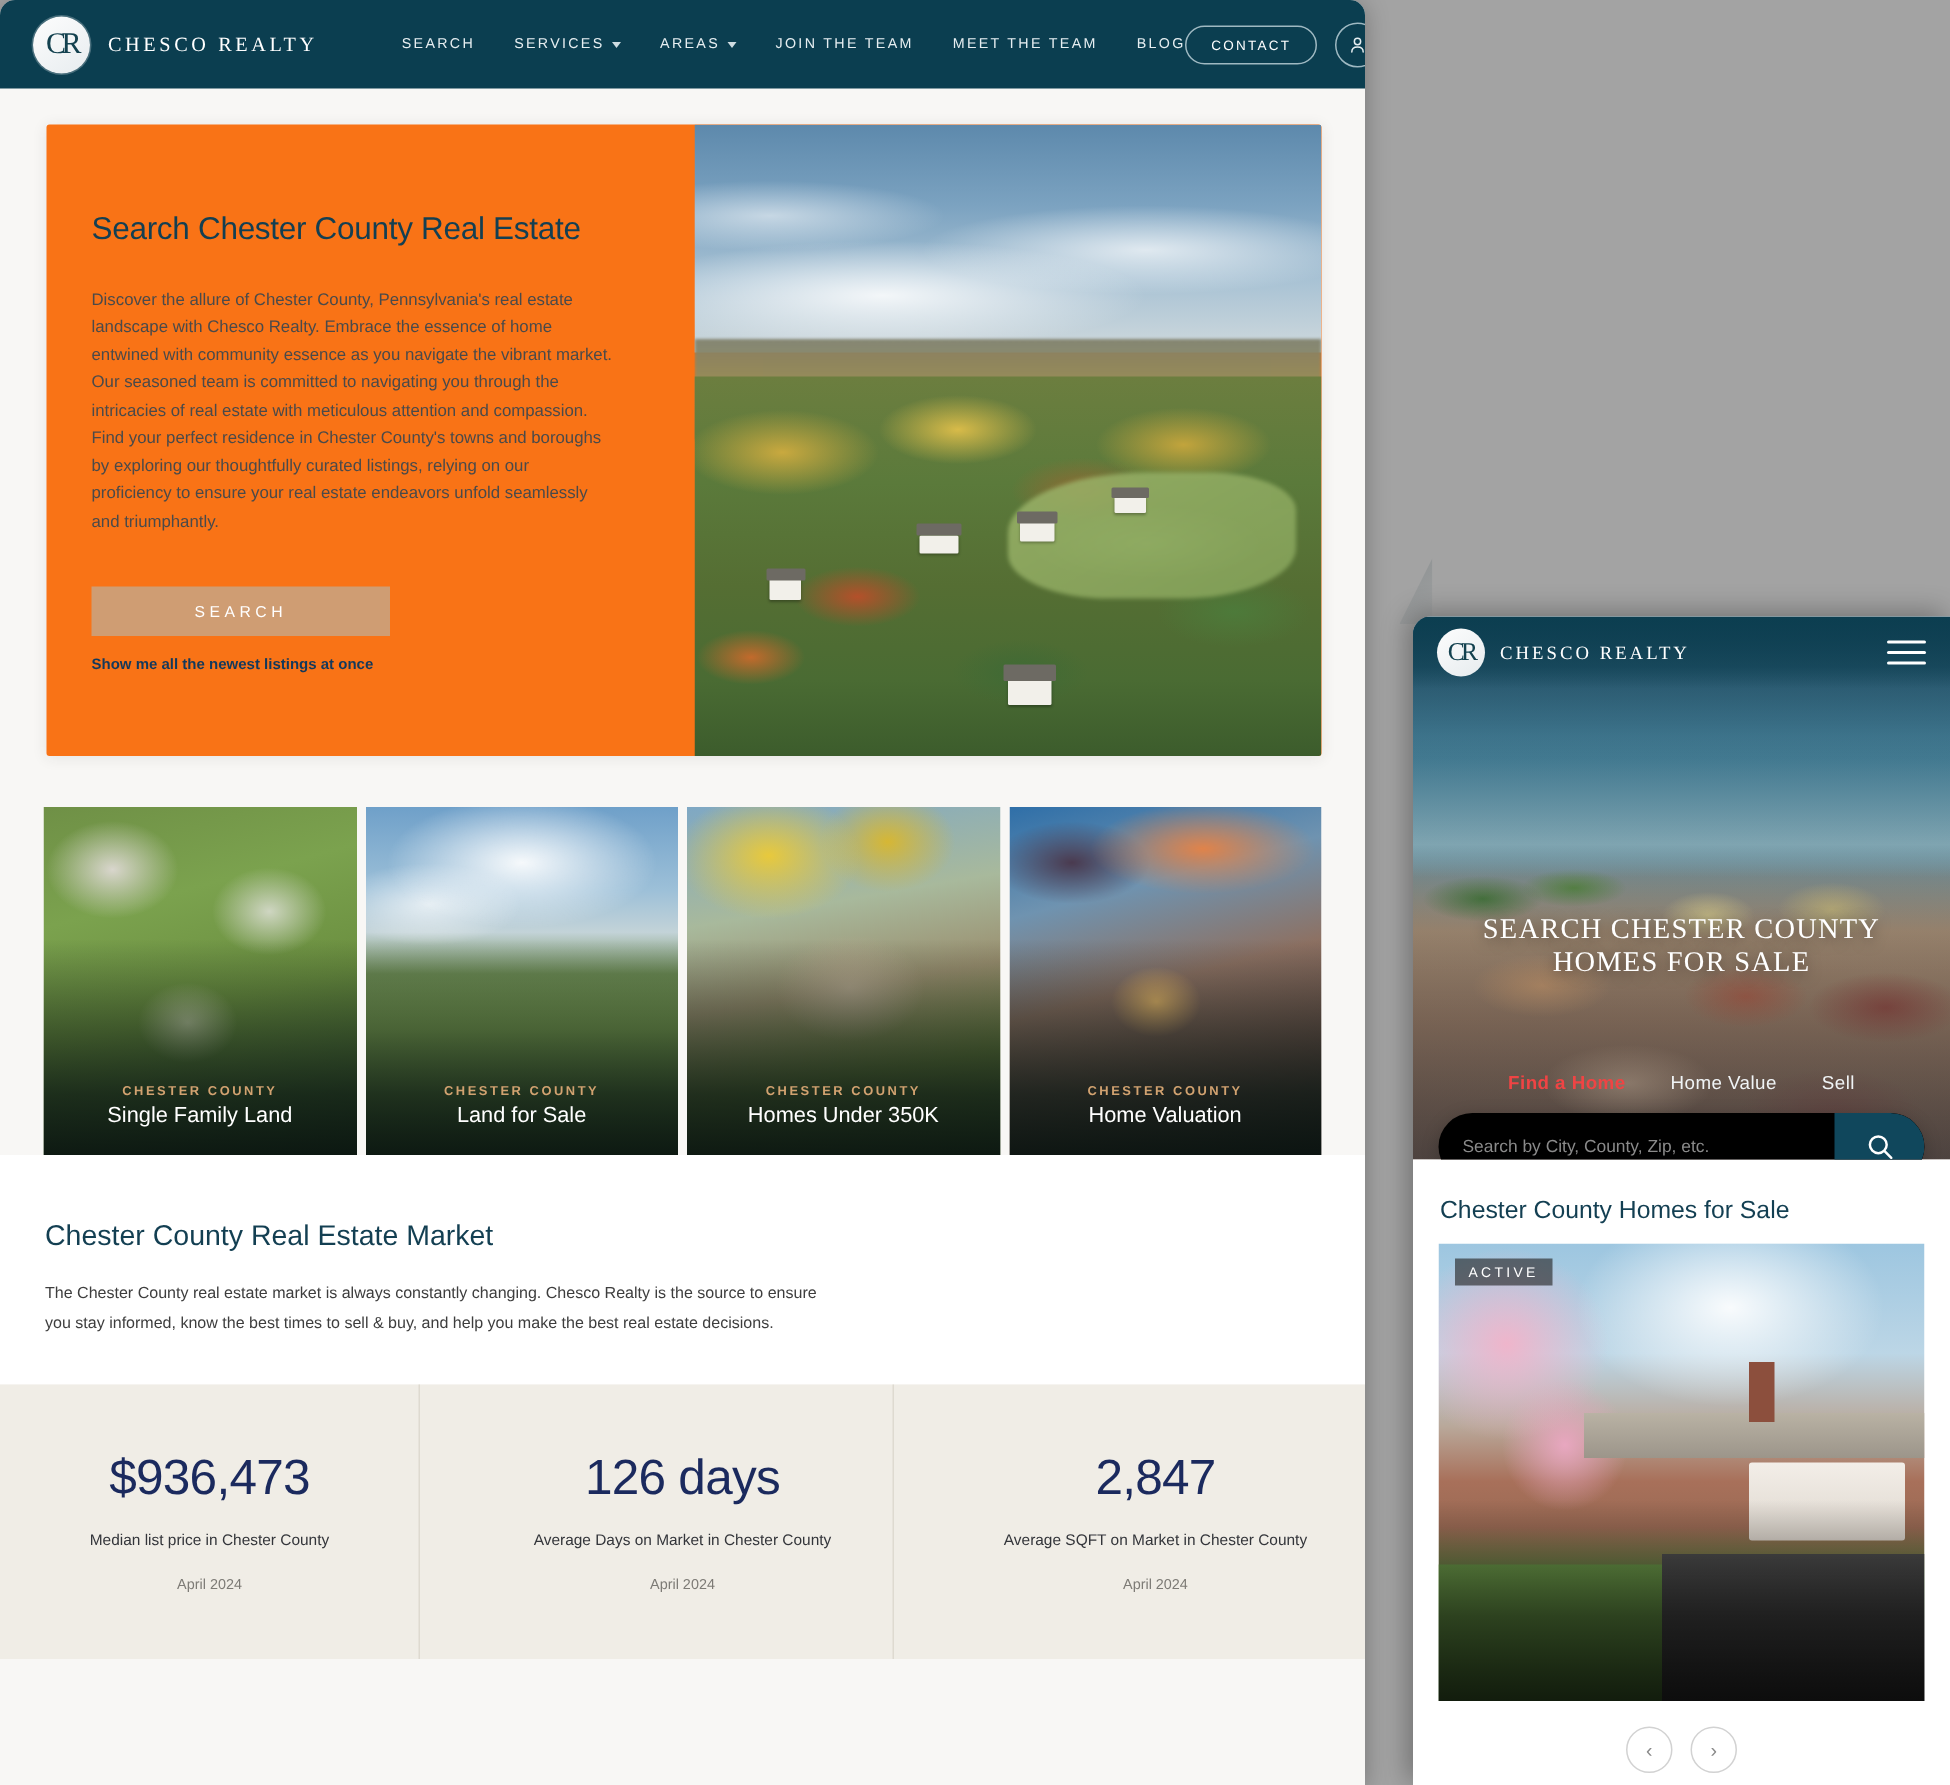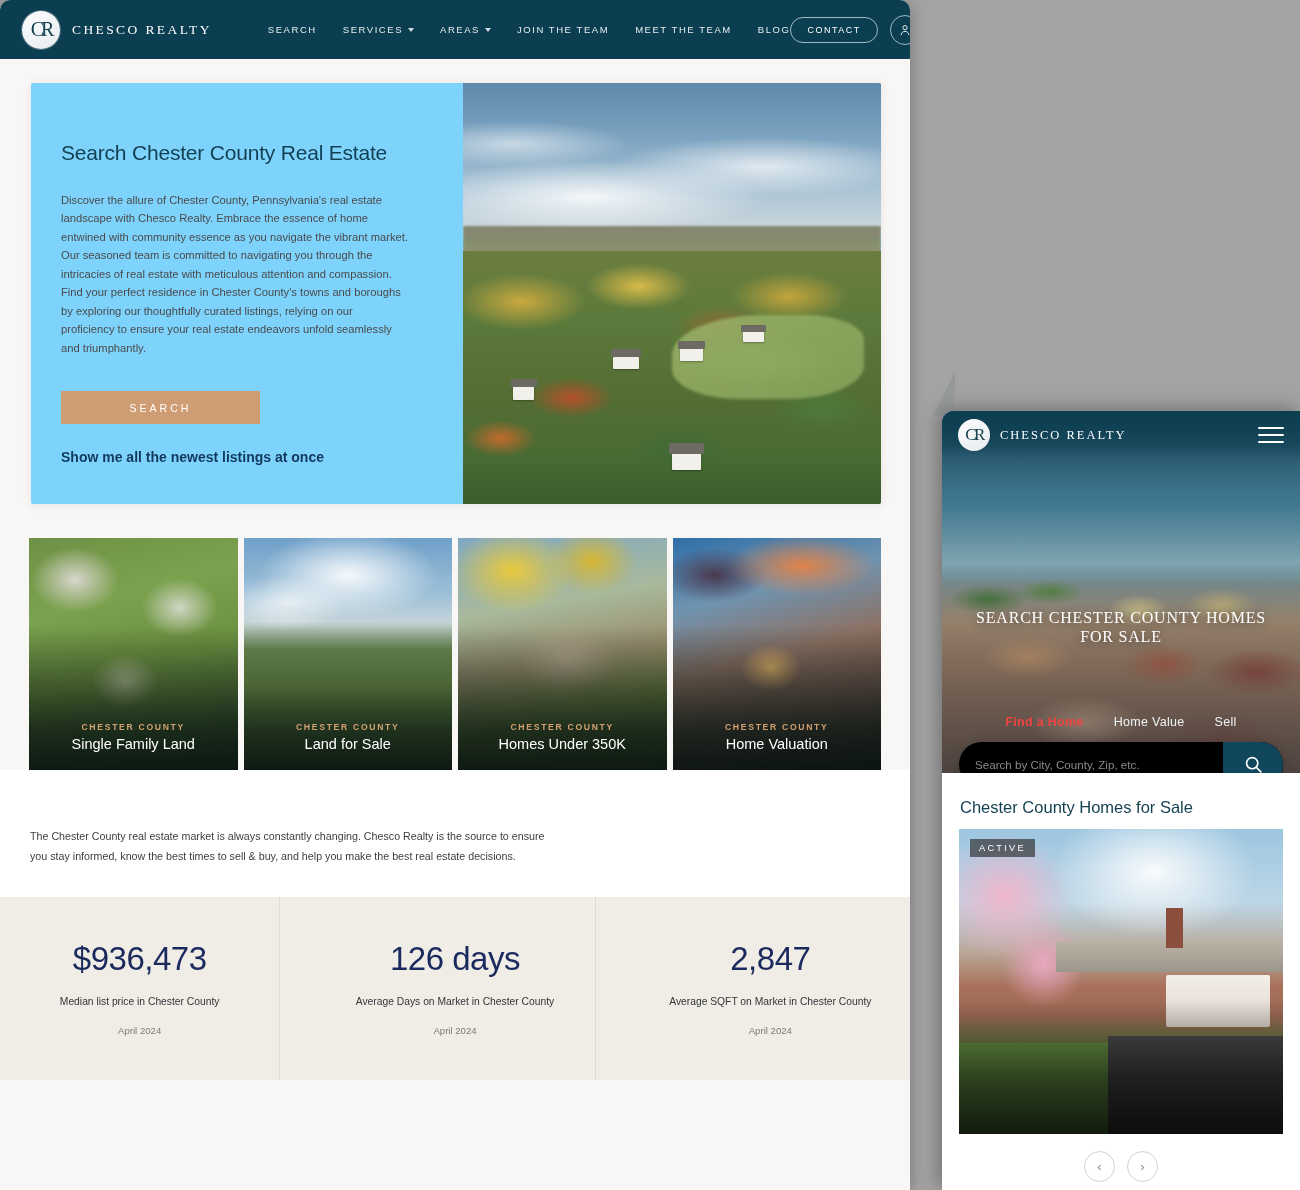--- a/index.html
+++ b/index.html
@@ -58,40 +58,40 @@
     text-transform:uppercase;cursor:pointer;white-space:nowrap;
   }
   .acct{
     width:28px;height:28px;border-radius:50%;border:1px solid #9fb9c2;
     display:flex;align-items:center;justify-content:center;cursor:pointer;
   }
 
   
   .hero-wrap{padding:24px 29px 0 31px;}
   .hero-card{
-    background:#7dd3fc;display:flex;border-radius:2px;
+    background:#f97316;display:flex;border-radius:2px;
     box-shadow:0 1px 10px rgba(40,40,40,.09);
     overflow:hidden;min-height:421px;
   }
   .hero-left{flex:0 0 432px;padding:58px 44px 0 30px;box-sizing:border-box;}
   .hero-title{
     color:#133f52;font-size:21px;font-weight:400;margin:0 0 26px 0;
     letter-spacing:-.2px;
   }
   .hero-body{
     color:#4a4a4a;font-size:11.2px;line-height:1.65;margin:0 0 34px 0;
     max-width:348px;
   }
   .search-btn{
     display:block;width:199px;height:33px;line-height:33px;text-align:center;
     background:#cf9d73;color:#ffffff;font-size:10.5px;letter-spacing:3px;
     cursor:pointer;border:none;font-family:inherit;
   }
   .hero-link{
-    display:inline-block;margin-top:25px;color:#12395c;font-size:14px;
+    display:inline-block;margin-top:14px;color:#12395c;font-size:10px;
     font-weight:bold;cursor:pointer;
   }
   .hero-photo{flex:1 1 auto;position:relative;overflow:hidden;}
 
   
   .photo-sky{
     position:absolute;inset:0 0 64% 0;
     background:
       radial-gradient(ellipse 70% 40% at 30% 75%, rgba(255,255,255,.85), rgba(255,255,255,0) 60%),
       radial-gradient(ellipse 55% 30% at 72% 55%, rgba(255,255,255,.7), rgba(255,255,255,0) 65%),
@@ -248,21 +248,21 @@
     letter-spacing:-2.5px;
   }
   .m-brand{
     color:#ffffff;font-family:"Liberation Serif", serif;font-size:12.5px;
     letter-spacing:2px;margin-left:10px;white-space:nowrap;
   }
   .m-burger{margin-left:auto;display:flex;flex-direction:column;gap:5px;cursor:pointer;}
   .m-burger span{display:block;width:26px;height:2px;background:#ffffff;border-radius:1px;}
   .m-hero-title{
     position:absolute;left:0;right:0;top:198px;z-index:2;text-align:center;
-    color:#ffffff;font-family:"Liberation Serif", serif;font-size:16px;
+    color:#ffffff;font-family:"Liberation Serif", serif;font-size:19px;
     line-height:1.17;letter-spacing:.8px;padding:0 16px;box-sizing:border-box;
     text-shadow:0 2px 9px rgba(0,0,0,.5);
   }
   .m-tabs{
     position:absolute;left:0;right:0;top:304px;z-index:2;display:flex;
     justify-content:center;gap:30px;
   }
   .m-tab{color:#f0f4f6;font-size:12.5px;cursor:pointer;letter-spacing:.3px;}
   .m-tab.active{font-weight:bold;color:#ef4444;}
   .m-searchbar{
@@ -441,20 +441,21 @@
           <div class="cat-text">
             <div class="cat-eyebrow">CHESTER COUNTY</div>
             <div class="cat-name">Home Valuation</div>
           </div>
         </div>
 
       </div>
     </div>
 
     <div class="market-section">
+      <h2 class="section-title">Chester County Real Estate Market</h2>
       <p class="market-body">The Chester County real estate market is always constantly changing. Chesco Realty is the source to ensure you stay informed, know the best times to sell &amp; buy, and help you make the best real estate decisions.</p>
     </div>
 
     <div class="stats-band">
       <div class="stat">
         <div class="stat-value">$936,473</div>
         <div class="stat-label">Median list price in Chester County</div>
         <div class="stat-date">April 2024</div>
       </div>
       <div class="stat">

